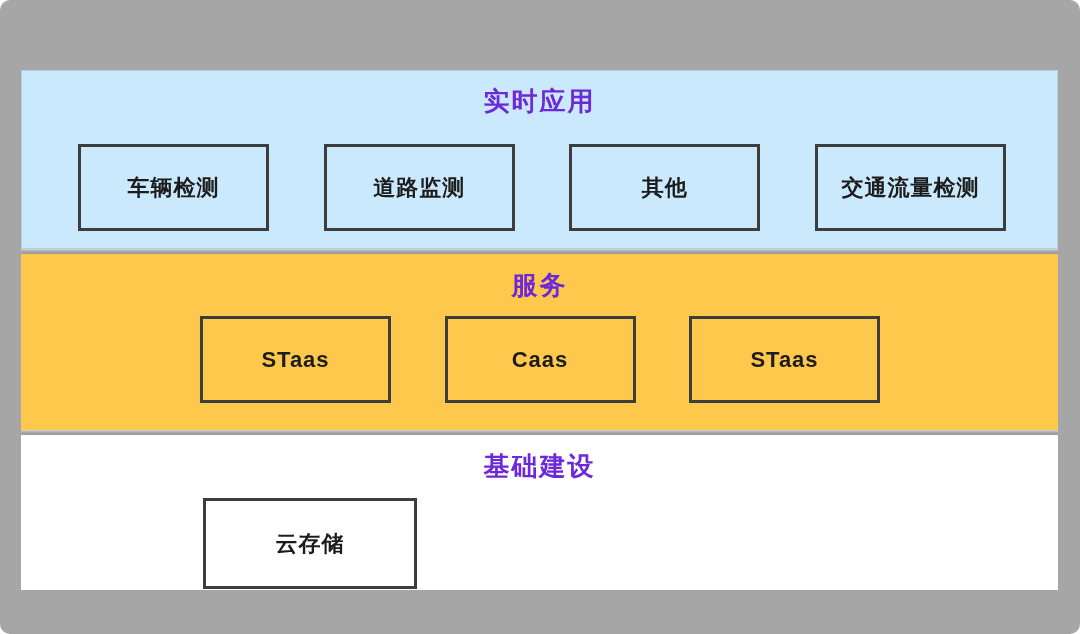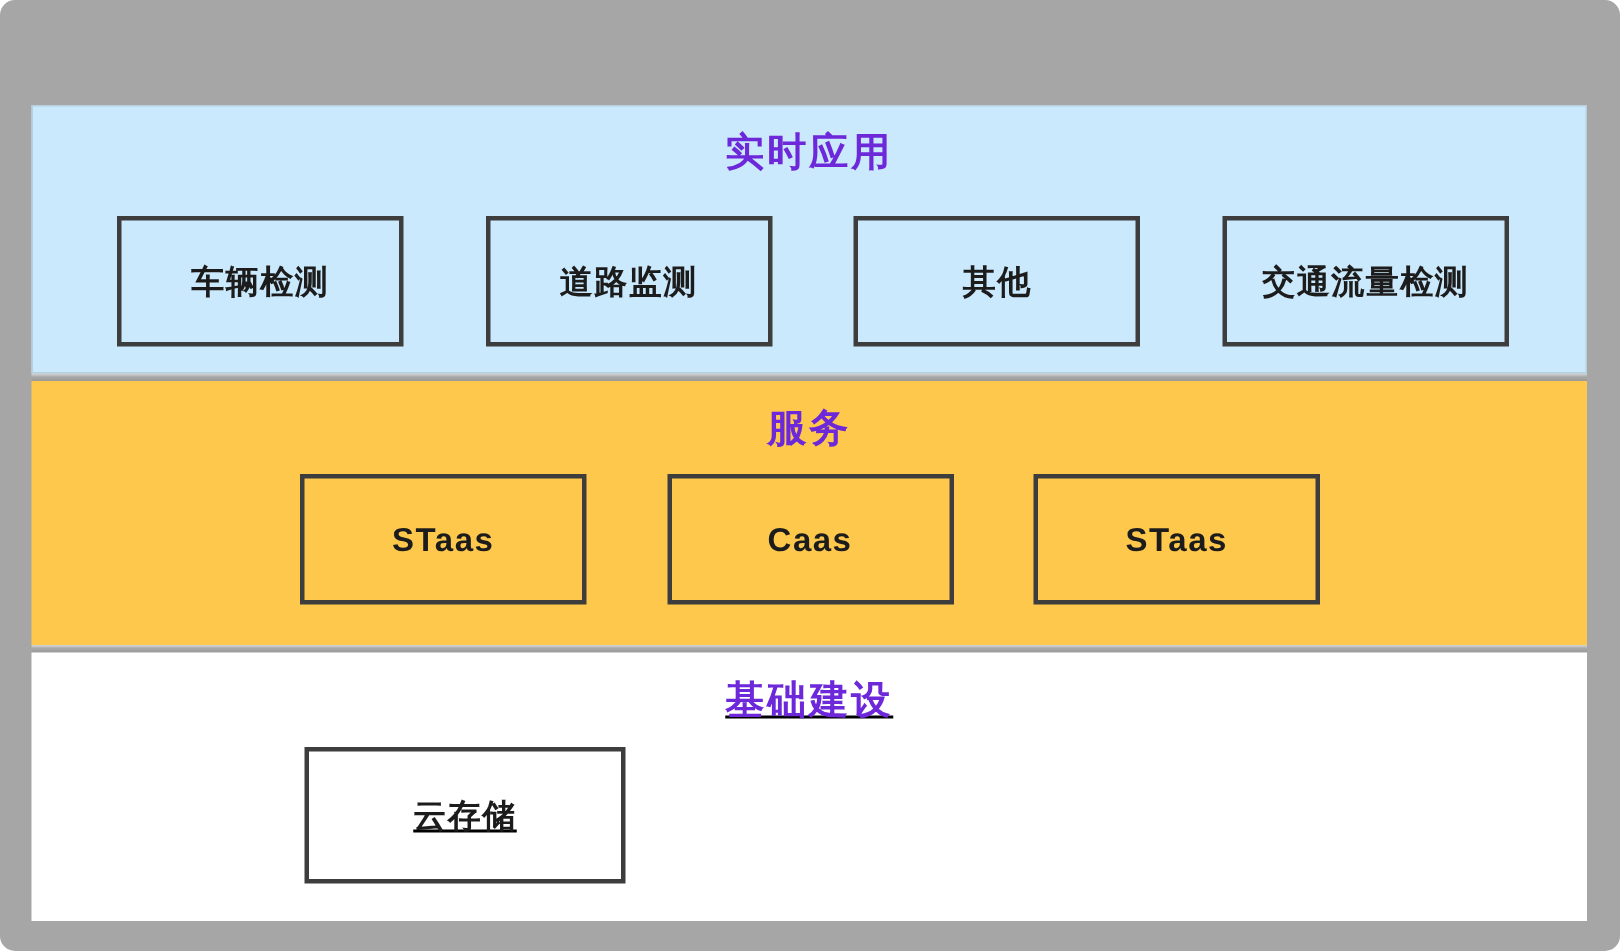--- a/index.html
+++ b/index.html
@@ -51,23 +51,22 @@
   .layer-blue {
     height: 179px;
     background: #cbe9fc;
     box-shadow: inset 0 0 0 1px #b7d0de;
   }
   .layer-orange {
     height: 176px;
     background: #fec84d;
   }
   .layer-white {
-    height: 179px;
+    height: 155px;
     background: #ffffff;
-    text-decoration: underline;
   }
   .separator {
     height: 5px;
     background: linear-gradient(180deg, #d9d9d9 0%, #a8a8a8 45%, #9a9a9a 100%);
   }
   .layer-header {
     text-align: center;
     font-size: 26px;
     font-weight: bold;
     color: #6d28d9;

